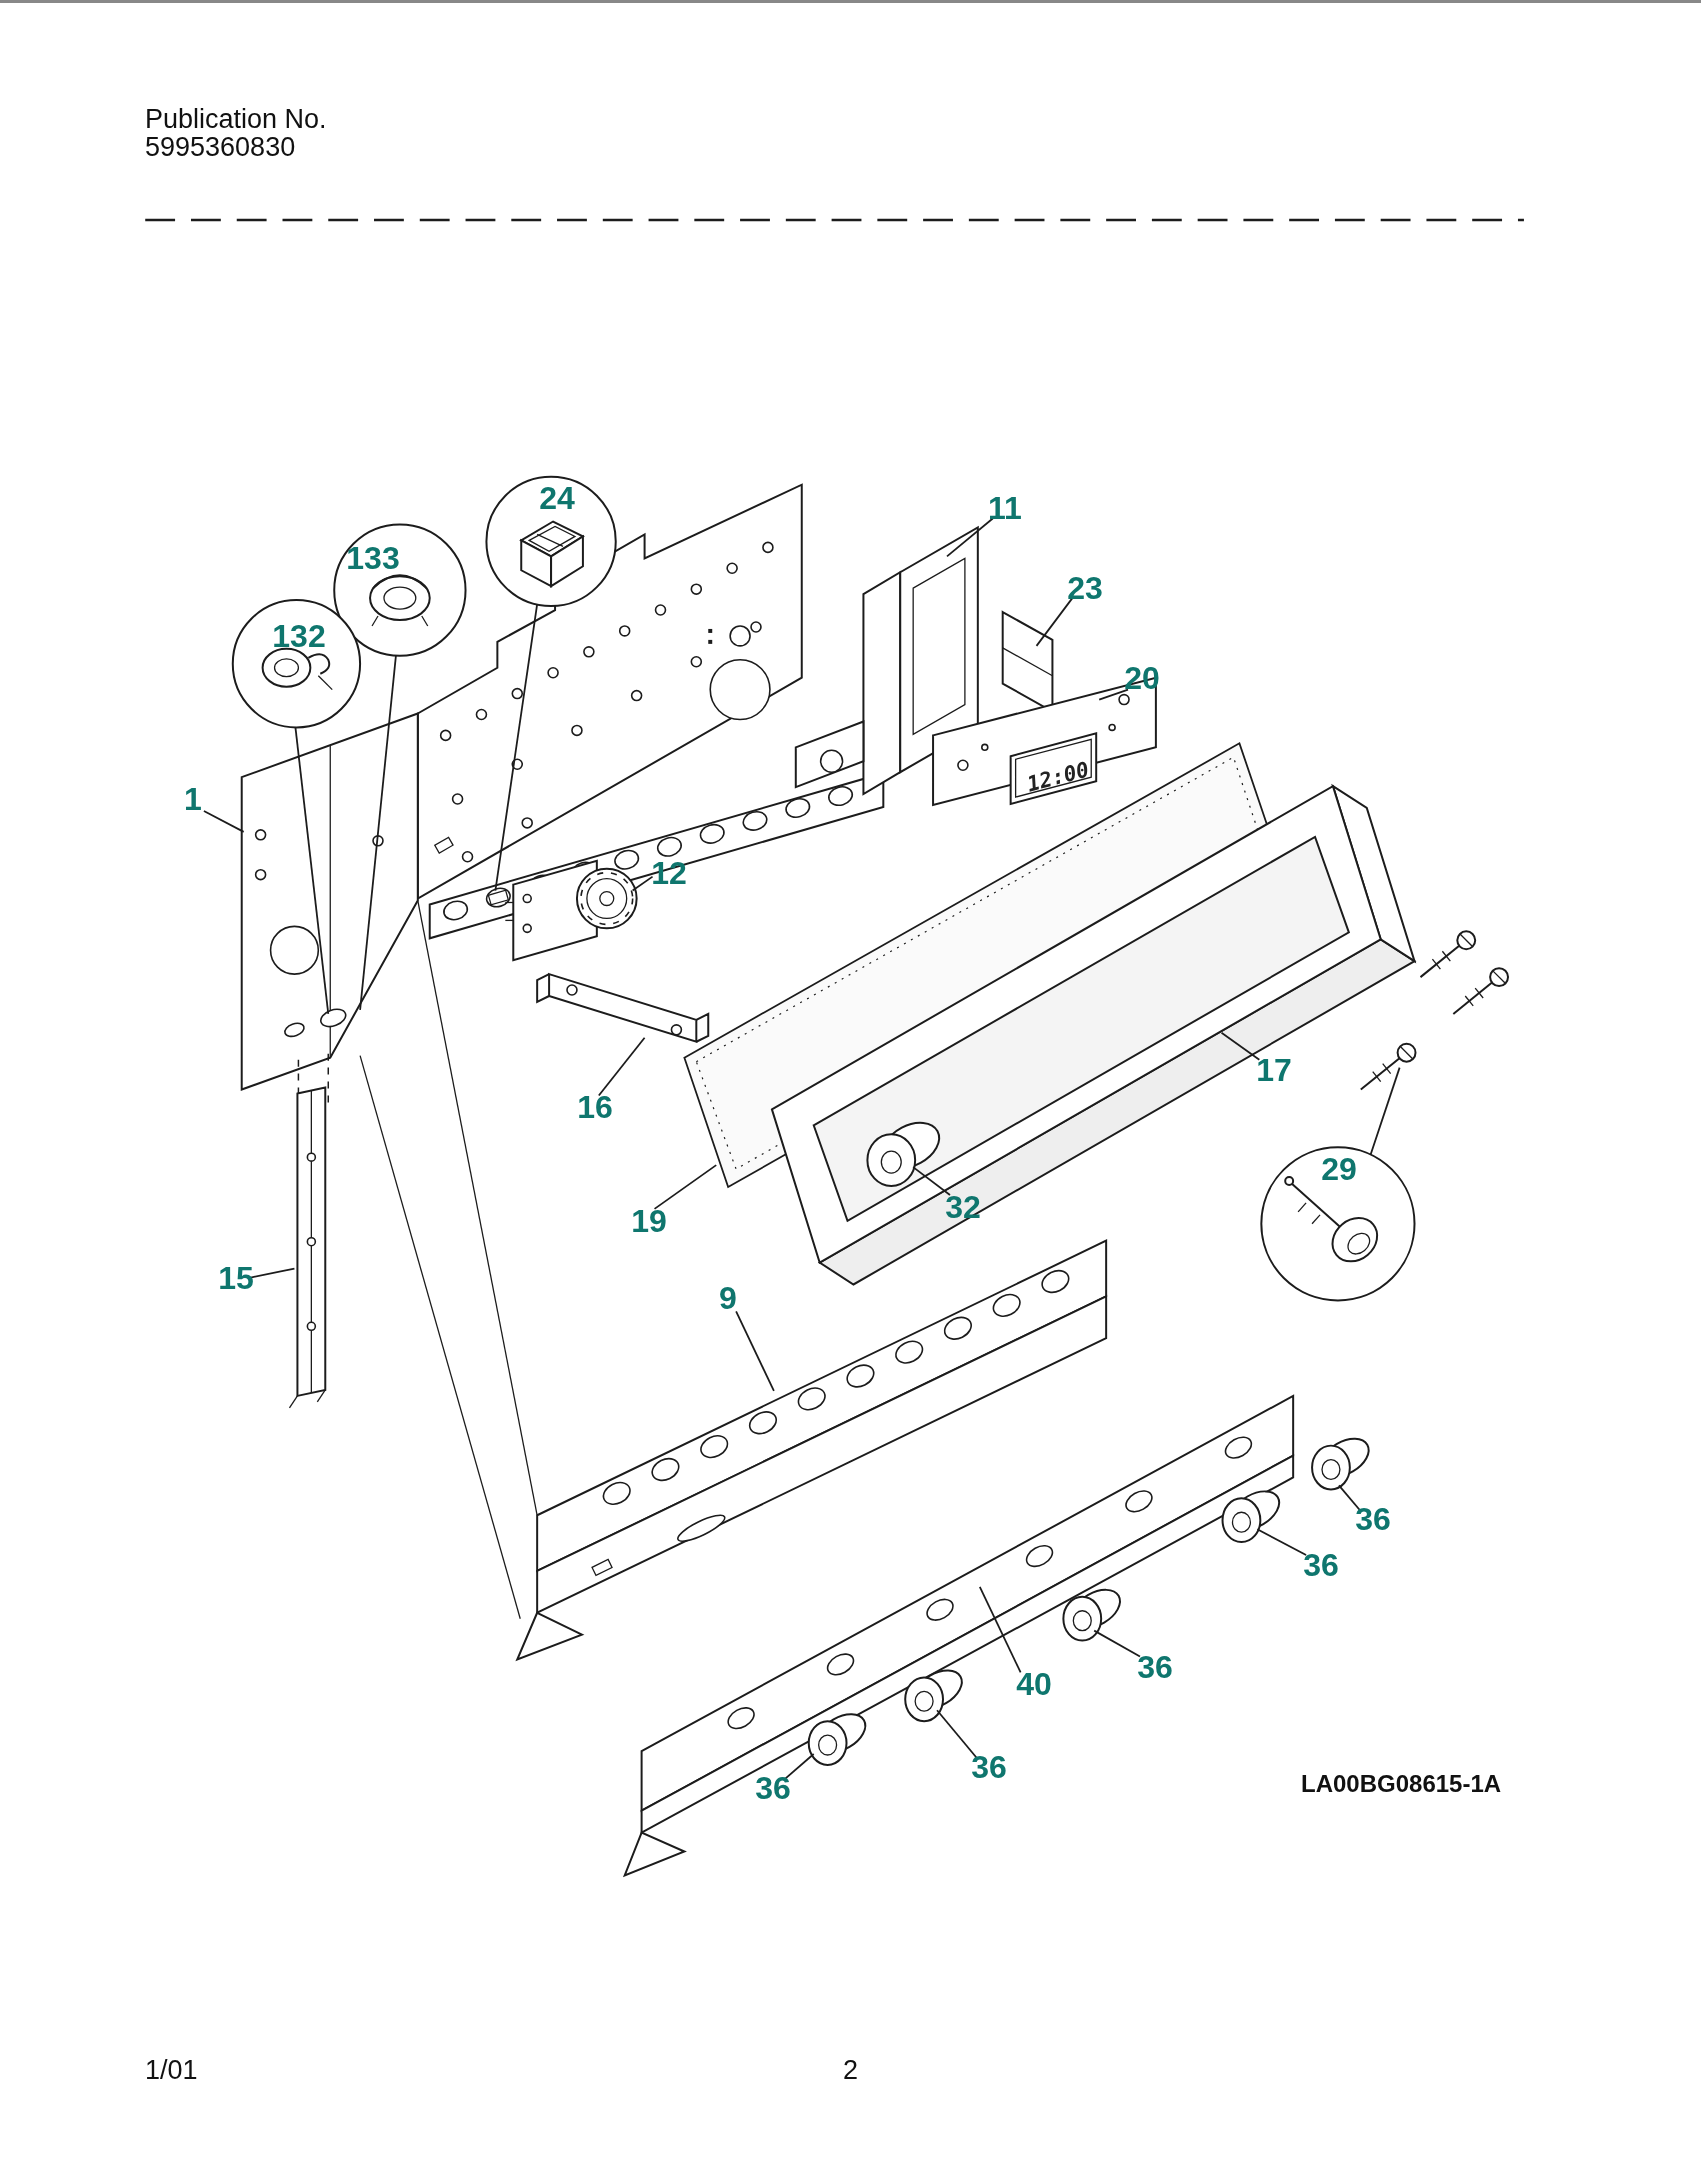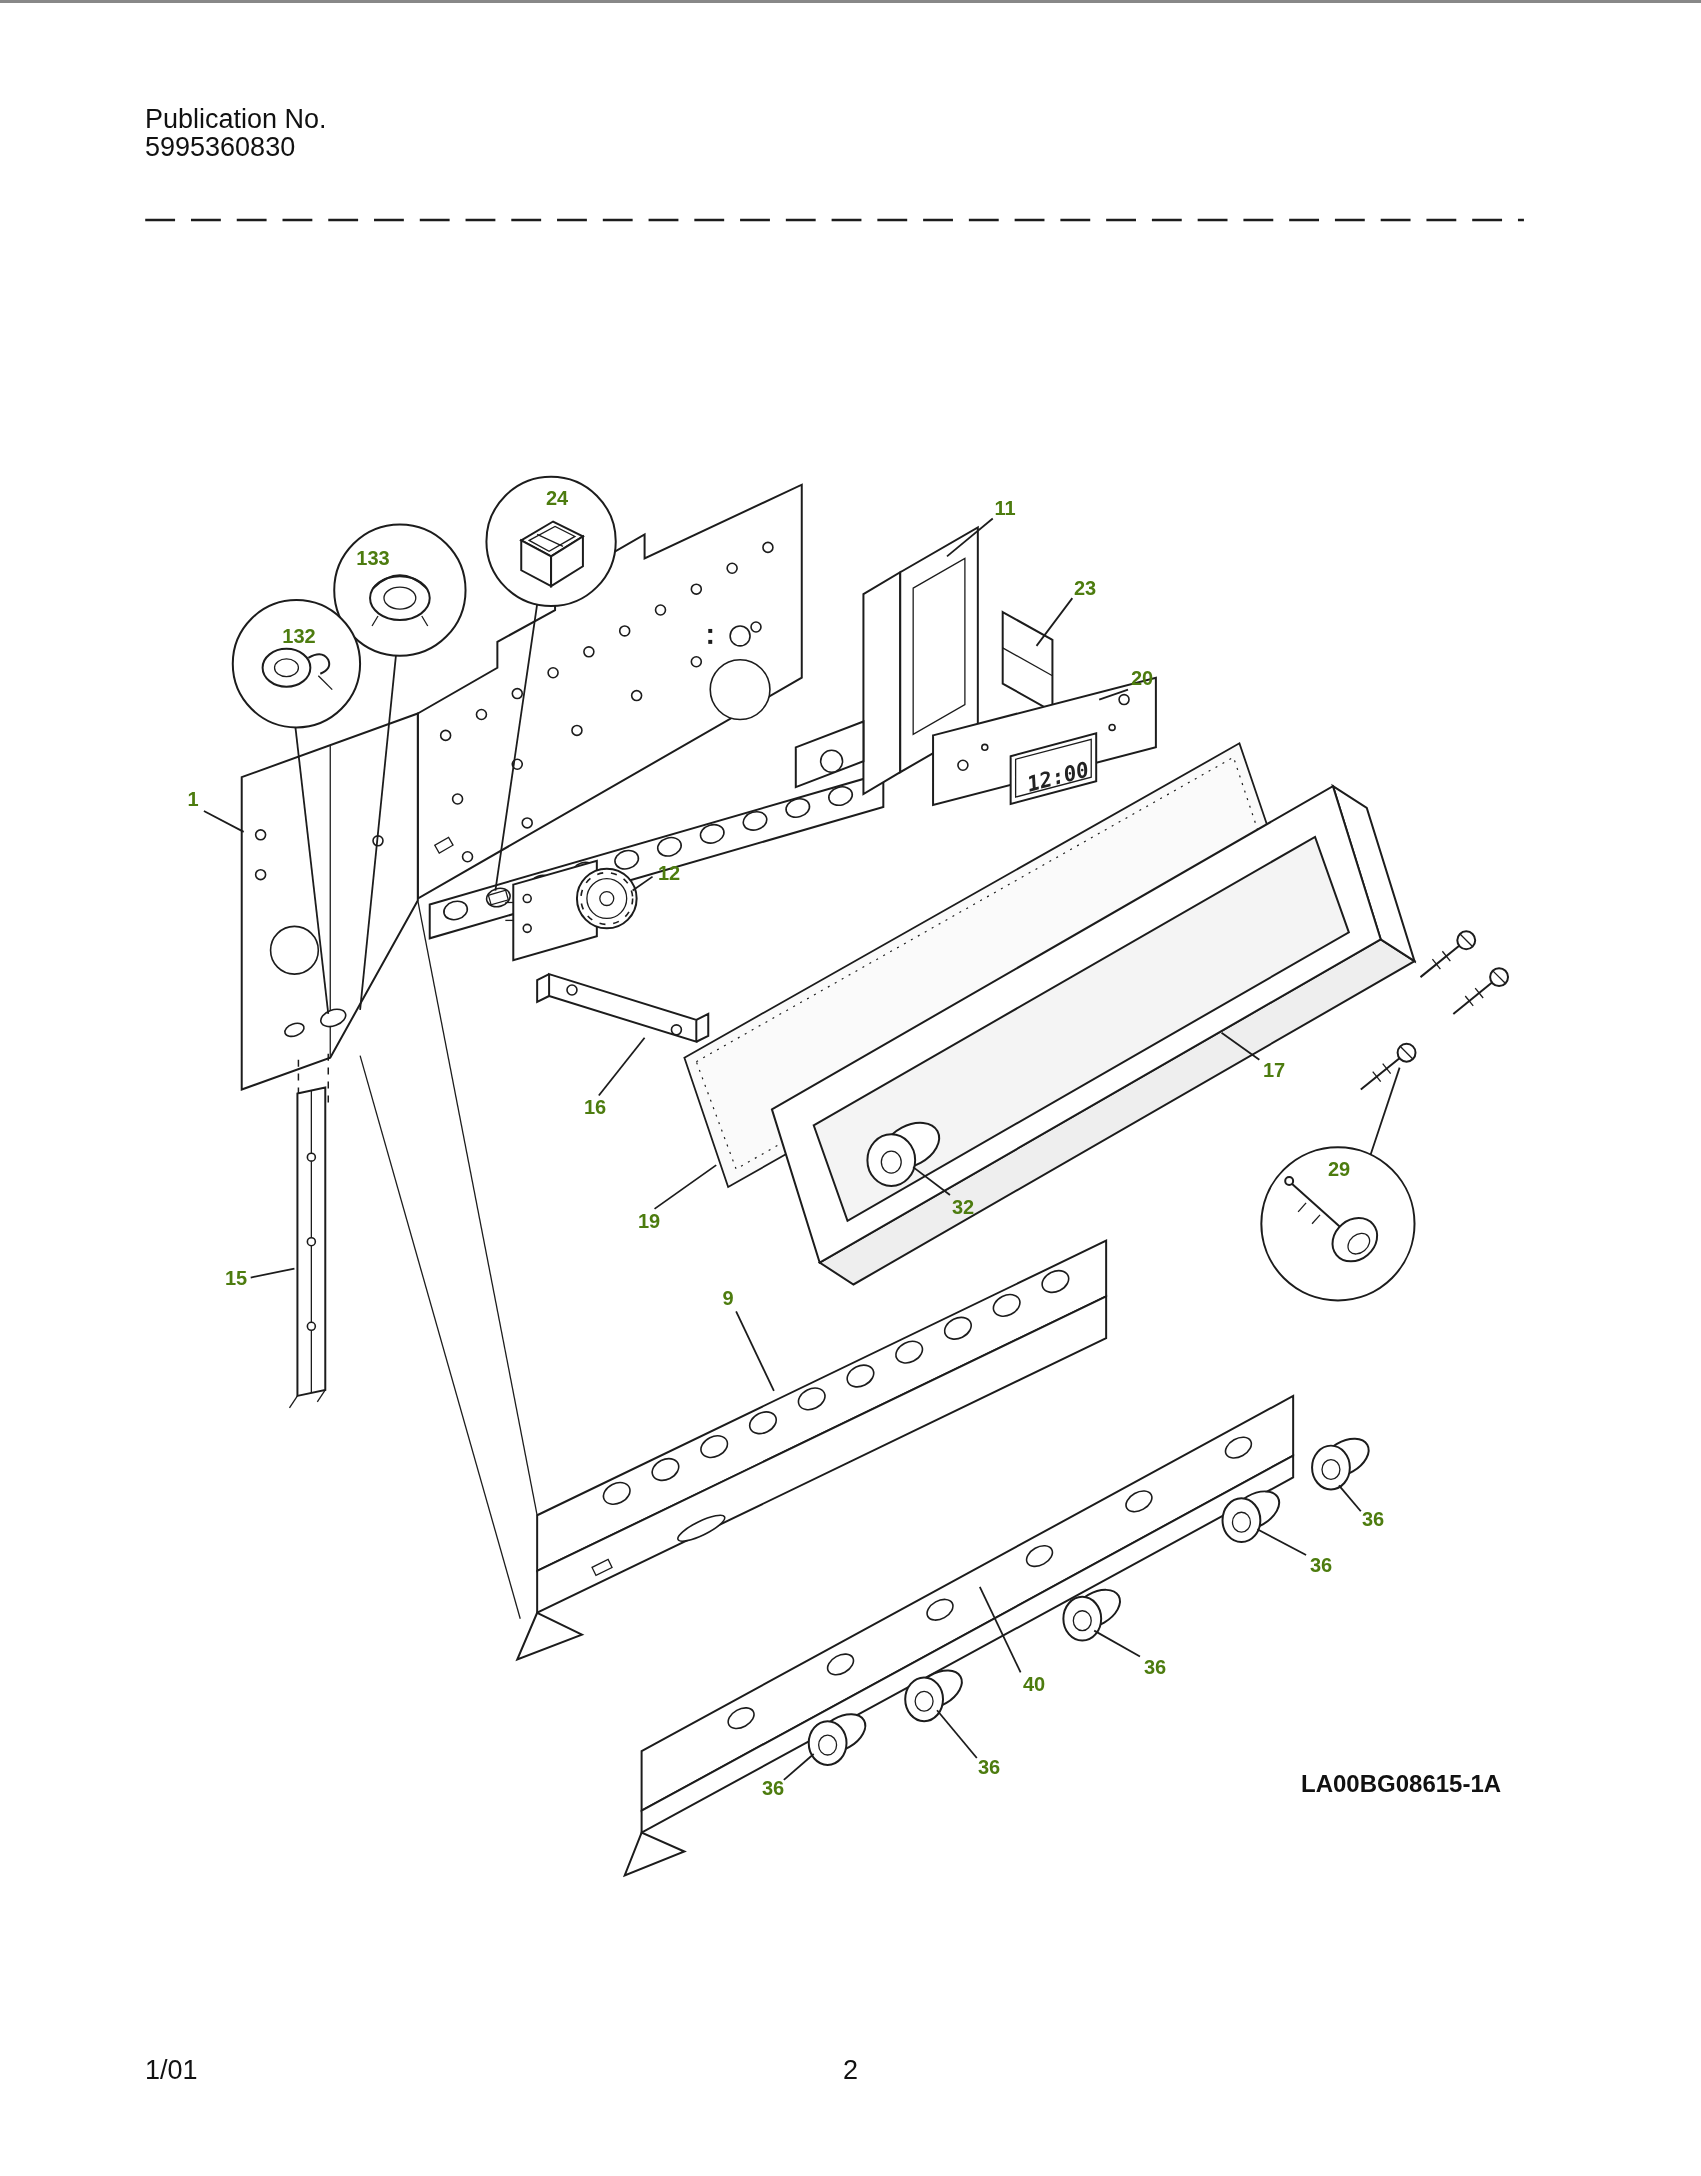--- a/index.html
+++ b/index.html
@@ -12,23 +12,23 @@
     color:#111;
     overflow:hidden;
   }
   .abs{position:absolute;}
   .hdr-text{font-size:27px;line-height:33px;}
   .centered{left:0;width:1701px;text-align:center;}
   .title{font-size:29px;letter-spacing:0.5px;}
   .callout{
     position:absolute;
     transform:translate(-50%,-50%);
-    font-size:20px;
+    font-size:32px;
     font-weight:600;
-    color:#4d7c0f;
+    color:#0f766e;
     white-space:nowrap;
   }
   .diagram-code{font-size:24px;font-weight:600;}
   .footer-text{font-size:27px;}
   .clock-display{
     position:absolute;
     left:1019px;top:754px;width:78px;height:40px;
     display:flex;align-items:center;justify-content:center;
     transform:rotate(-14.5deg);
     font-family:"DejaVu Sans Mono", monospace;

